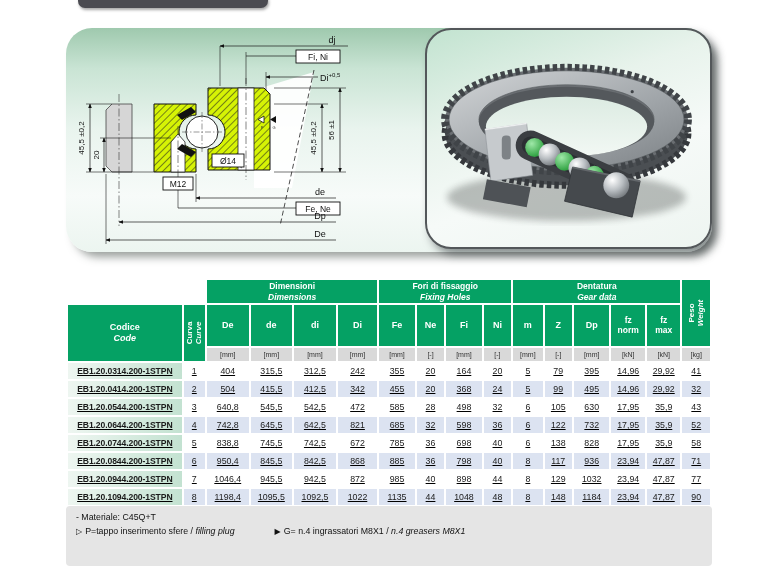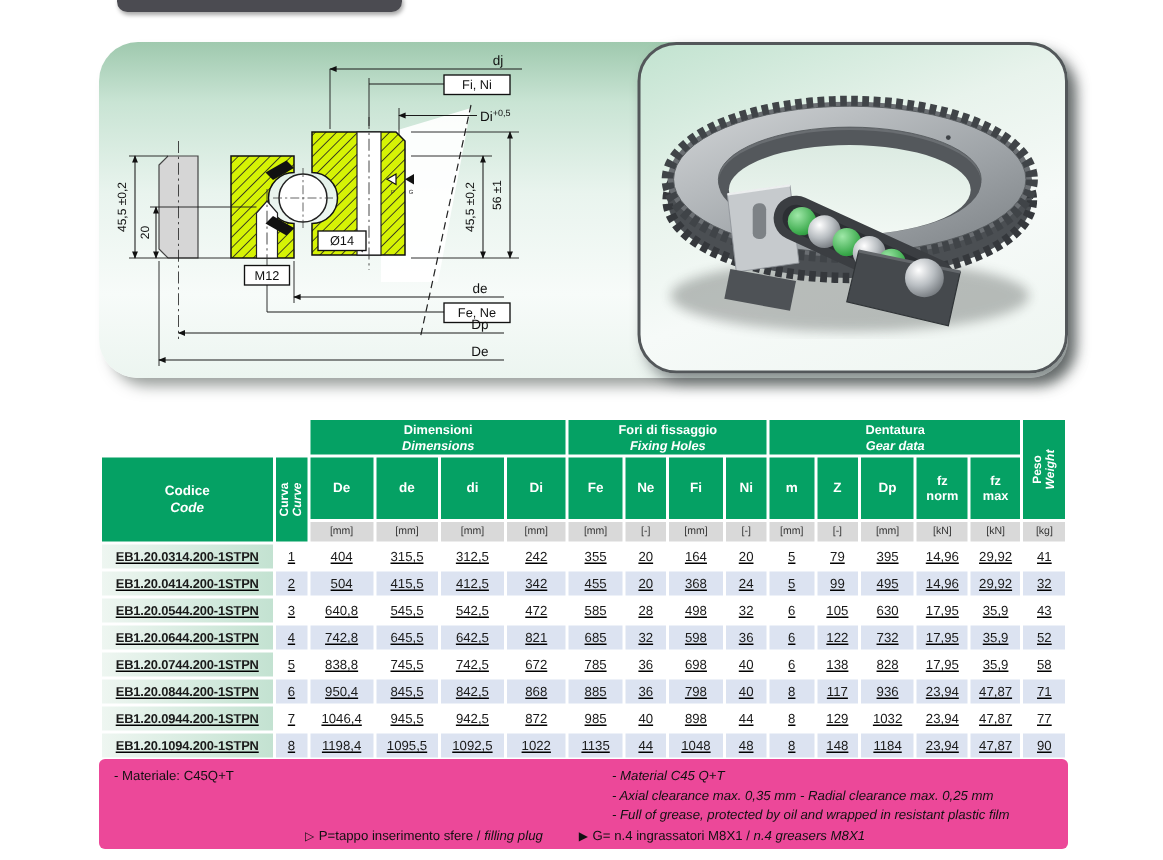--- a/index.html
+++ b/index.html
@@ -43,28 +43,28 @@
   .vert { position:absolute; left:50%; top:50%; transform:translate(-50%,-50%) rotate(-90deg);
           font-size:8px; font-weight:bold; line-height:1.15; white-space:nowrap; }
   td.code-cell { background:linear-gradient(90deg,#eef6f1 0%,#c3e2d1 100%);
           font-weight:bold; font-size:8.6px; color:#1a1a1a; letter-spacing:-0.1px; }
   td.num-cell { font-size:8.8px; color:#1a1a1a; }
   tbody tr:nth-child(odd) td.num-cell { background:#ffffff; }
   tbody tr:nth-child(even) td.num-cell { background:#dce3f1; }
 
   
   .notes { position:absolute; left:66px; top:506px; width:646px; height:60px;
-    background:#ec4899; border-radius:4px; color:#111; font-size:8.8px; padding:5px 8px 0 10px; }
+    background:#e5e5e5; border-radius:4px; color:#111; font-size:8.8px; padding:5px 8px 0 10px; }
   .notes-grid { display:grid; grid-template-columns:332px 1fr; }
   .notes-grid div { line-height:13px; white-space:nowrap; }
   .notes .it-col { font-style:normal; }
   .notes .en-col div { font-style:italic; }
-  .notes-bottom { display:flex; line-height:14px; margin-top:0;justify-content:center; }
+  .notes-bottom { display:flex; line-height:14px; margin-top:0; }
   .notes-bottom .seg { white-space:nowrap; }
-  .notes-bottom .g-seg { margin-left:24px; }
+  .notes-bottom .g-seg { margin-left:40px; }
   .marker { font-size:8px; margin-right:3px; }
 </style>
 </head>
 <body>
 
 <div class="page">
 
   <div class="top-tab"></div>
 
   <div class="hero-panel">
@@ -455,25 +455,20 @@
           <td class="num-cell">90</td>
         </tr>
       </tbody>
   </table>
 
   <div class="notes">
     <div class="notes-grid">
       <div class="it-col">
         <div>- Materiale: C45Q+T</div>
       </div>
-      <div class="en-col">
-        <div>- Material C45 Q+T</div>
-        <div>- Axial clearance max. 0,35 mm - Radial clearance max. 0,25 mm</div>
-        <div>- Full of grease, protected by oil and wrapped in resistant plastic film</div>
-      </div>
     </div>
     <div class="notes-bottom">
       <span class="seg">
         <span class="marker">▷</span><span>P=tappo  inserimento sfere / </span><i>filling plug</i>
       </span>
       <span class="seg g-seg">
         <span class="marker">▶</span><span>G= n.4 ingrassatori M8X1 / </span><i>n.4 greasers M8X1</i>
       </span>
     </div>
   </div>

